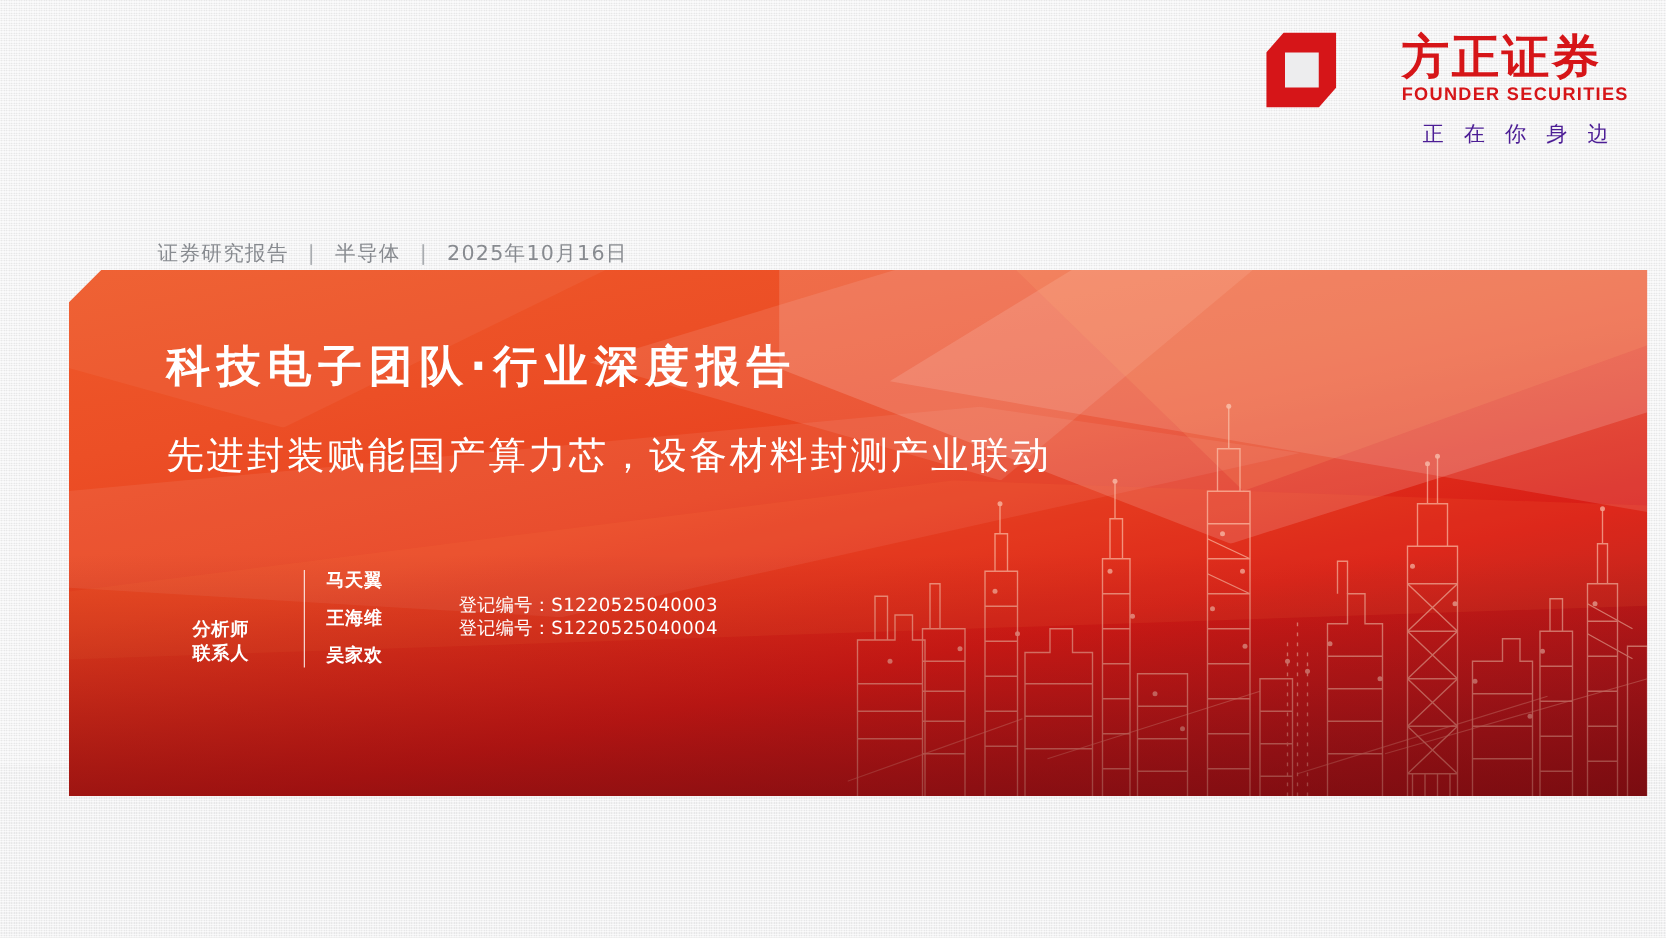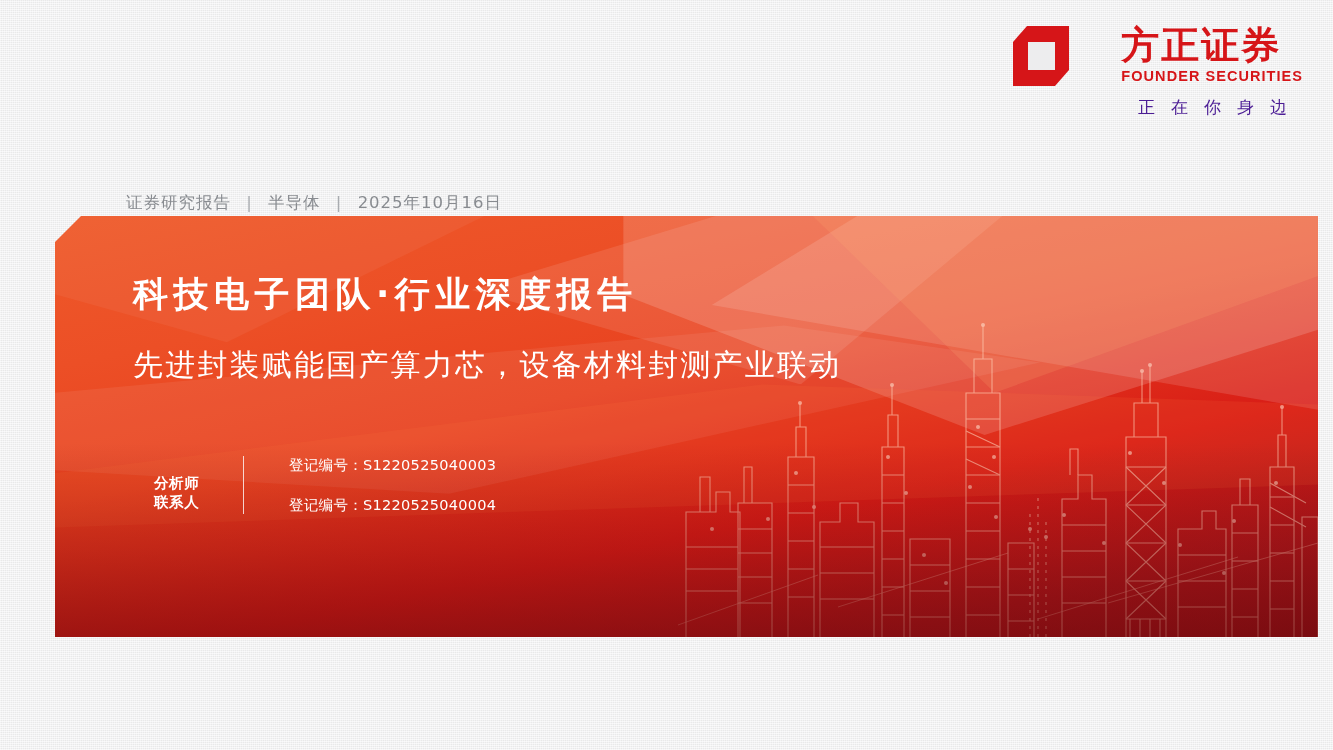--- a/index.html
+++ b/index.html
@@ -254,22 +254,23 @@
     font-weight: 700;
     color: #ffffff;
     letter-spacing: .6px;
     white-space: nowrap;
     line-height: 17px;
   }
   #reg-col {
     margin-left: 28px;
     display: flex;
     flex-direction: column;
-    gap: 23px;
+    gap: 1px;
     padding-top: 1px;
+    margin-top: 20px;
   }
   .reg {
     font-size: 14.5px;
     font-weight: 400;
     color: #ffffff;
     letter-spacing: .3px;
     white-space: nowrap;
     line-height: 17px;
   }
 </style>
@@ -422,19 +423,24 @@
     <div id="title">科技电子团队·行业深度报告</div>
     <div id="subtitle">先进封装赋能国产算力芯，设备材料封测产业联动</div>
   </div>
 
   <div id="authors">
     <div id="role-col">
       <div class="role">分析师</div>
       <div class="role">联系人</div>
     </div>
     <div id="vrule"></div>
+    <div id="name-col">
+      <div class="pname">马天翼</div>
+      <div class="pname">王海维</div>
+      <div class="pname">吴家欢</div>
+    </div>
     <div id="reg-col">
       <div class="reg"><span>登记编号：</span><span>S1220525040003</span></div>
       <div class="reg"><span>登记编号：</span><span>S1220525040004</span></div>
     </div>
   </div>
 
 </div>
 
 </body></html>

